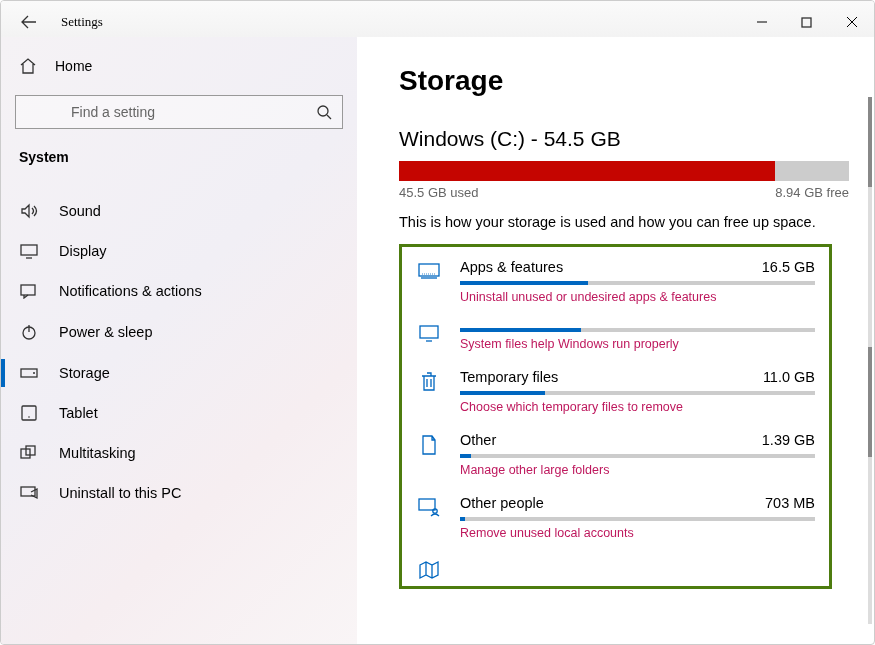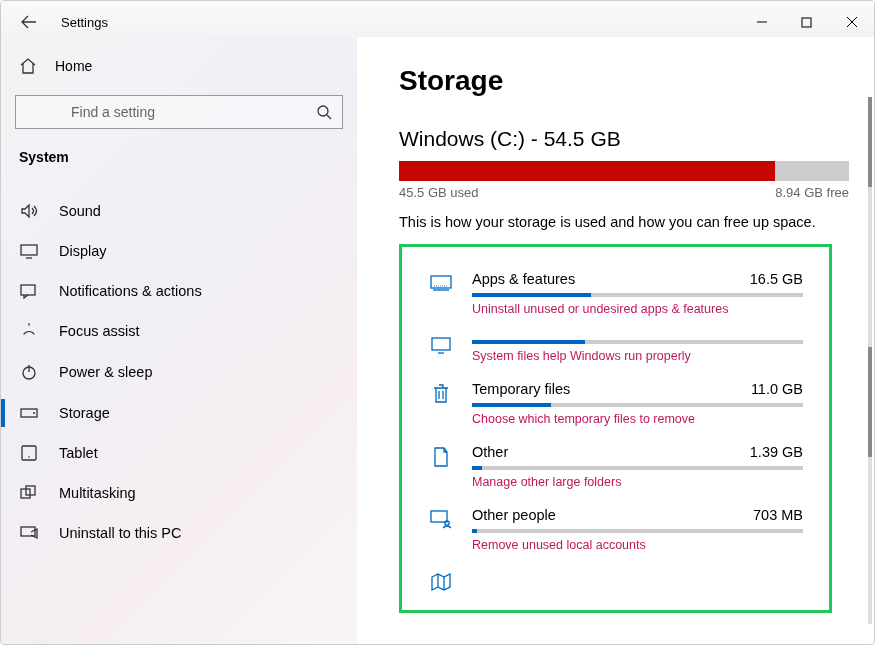--- a/index.html
+++ b/index.html
@@ -19,20 +19,21 @@
     display: flex; flex-direction: column;
     border: 1px solid #ccc;
     border-radius: 4px;
     overflow: hidden;
     position: relative;
   }
   .titlebar {
     height: 36px; display: flex; align-items: center;
     padding: 6px 0 0 12px;
     background: linear-gradient(180deg,#fafafa,#f3f3f3);
+    font-family: Liberation Serif, serif;
   }
   .titlebar .back {
     width: 32px; height: 32px; display:flex; align-items:center; justify-content:center;
     cursor: pointer;
   }
   .titlebar .title { margin-left: 16px; font-size: 13px; color:#000; }
   .winctl { margin-left: auto; display:flex; }
   .winctl .btn {
     width: 45px; height: 36px; display:flex; align-items:center; justify-content:center;
     cursor:pointer;
@@ -86,22 +87,22 @@
   h1.page-title { font-size: 28px; font-weight: 600; margin: 0 0 30px 0; }
   .drive-title { font-size: 21px; font-weight:400; margin: 0 0 10px 0; }
   .drive-bar {
     height: 20px; background:#ccc; display:flex; margin-bottom:4px;
     width: 450px;
   }
   .drive-bar .used { background:#c50500; }
   .drive-stats { display:flex; justify-content:space-between; width:450px; color:#666; font-size:13px; margin-bottom:14px;}
   .explain { font-size:14.5px; margin-bottom:14px; }
   .catbox {
-    border: 3px solid #22c55e;
-    padding: 12px;
+    border: 3px solid #4d7c0f;
+    padding: 0;
   }
   .storage-item {
     display:flex; gap:18px;
     padding: 12px 14px 6px 14px;
     cursor: pointer;
   }
   .storage-item .ic {
     width: 26px; display:flex; justify-content:center; padding-top:2px;
     color:#0067c0;
   }
@@ -196,28 +197,20 @@
           <span class="ic">
               <svg width="18" height="16" viewBox="0 0 18 16">
                 <rect x="1" y="2" width="14" height="10" class="muted-stroke"></rect>
                 <path d="M4 12 L4 15 L8 12" class="muted-stroke"></path>
               </svg>
             </span>
           <span class="lbl">Notifications &amp; actions</span>
         </div>
         <div class="navitem">
           <span class="ic">
-              <svg width="18" height="16" viewBox="0 0 18 18">
-                <path class="muted-stroke" d="M3 13 A7 7 0 0 1 15 13 M9 3 V0"></path>
-              </svg>
-            </span>
-          <span class="lbl">Focus assist</span>
-        </div>
-        <div class="navitem">
-          <span class="ic">
               <svg width="18" height="18" viewBox="0 0 18 18">
                 <circle cx="9" cy="10" r="6" class="muted-stroke"></circle>
                 <path d="M9 2 V9" class="muted-stroke"></path>
               </svg>
             </span>
           <span class="lbl">Power &amp; sleep</span>
         </div>
         <div class="navitem active">
           <span class="ic">
               <svg width="18" height="14" viewBox="0 0 18 14">

